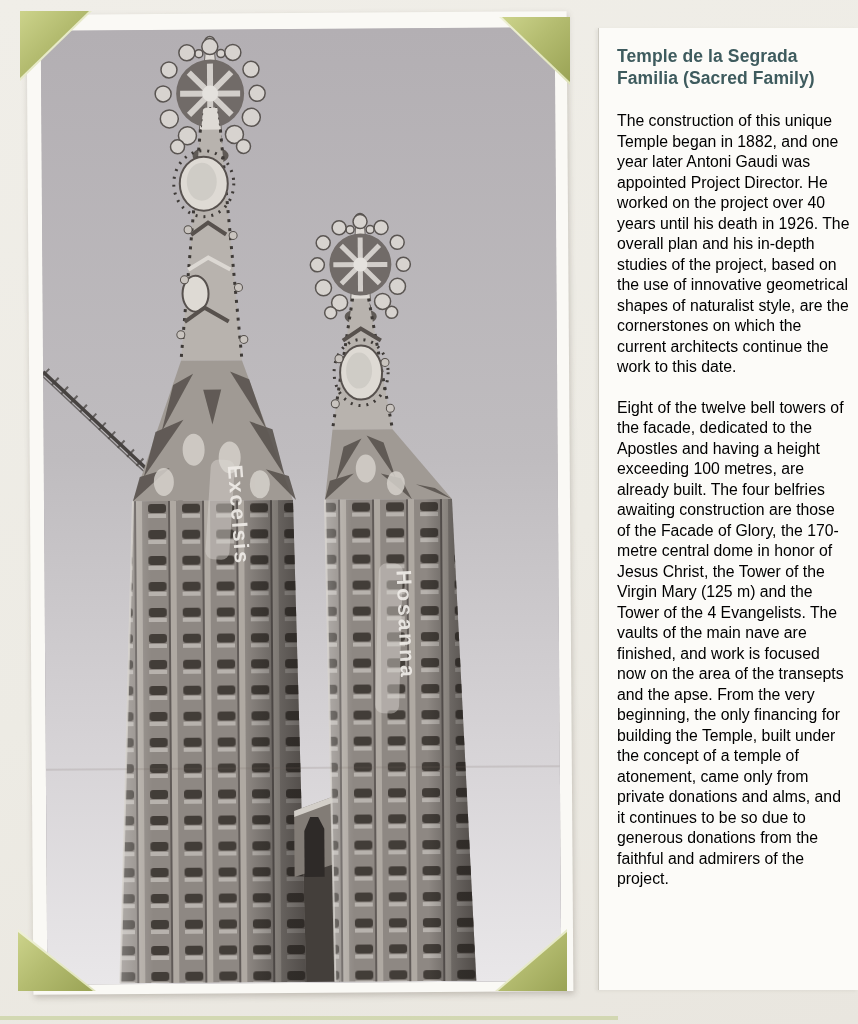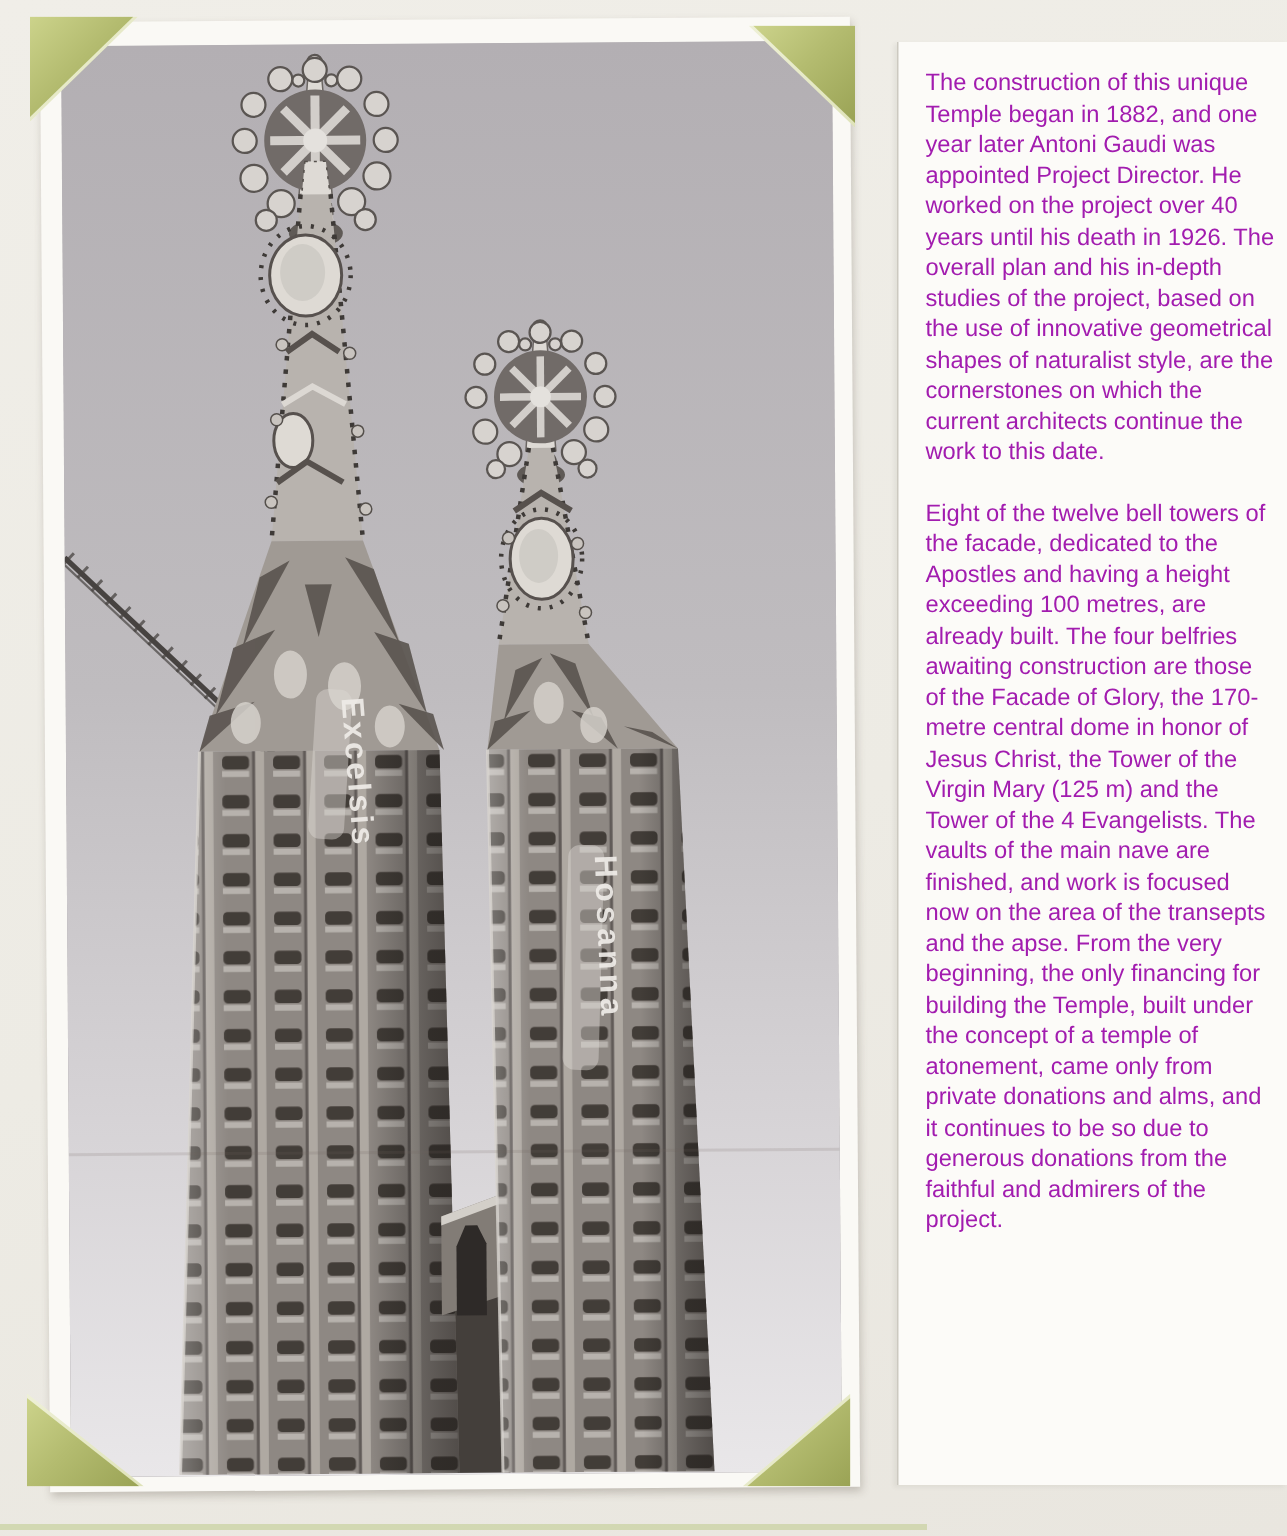--- a/index.html
+++ b/index.html
@@ -52,21 +52,21 @@
   .caption-title {
     width:225px;
     font-size:17.5px; font-weight:bold; line-height:21.5px;
     color:#3e5b5e;
     margin-bottom:22px;
     letter-spacing:.1px;
   }
   .caption-body p {
     width:233px;
     font-size:15.8px; line-height:20.5px;
-    color:#a21caf;
+    color:#000000;
     margin-bottom:20px;
   }
 
   .page-bottom-edge {
     position:absolute; left:0; top:1016px; width:618px; height:4px;
     background:#ccd3a6; opacity:.8;
   }
 </style>
 </head>
 <body>
@@ -288,20 +288,21 @@
   <div class="corner bl">
     <div class="outer"></div>
     <div class="inner"></div>
   </div>
   <div class="corner br">
     <div class="outer"></div>
     <div class="inner"></div>
   </div>
 
   <div class="caption-card">
+    <h2 class="caption-title">Temple de la Segrada Familia (Sacred Family)</h2>
     <div class="caption-body">
       <p>The construction of this unique Temple began in 1882, and one year later Antoni Gaudi was appointed Project Director. He worked on the project over 40 years until his death in 1926. The overall plan and his in-depth studies of the project, based on the use of innovative geometrical shapes of naturalist style, are the cornerstones on which the current architects continue the work to this date.</p>
       <p>Eight of the twelve bell towers of the facade, dedicated to the Apostles and having a height exceeding 100 metres, are already built. The four belfries awaiting construction are those of the Facade of Glory, the 170-metre central dome in honor of Jesus Christ, the Tower of the Virgin Mary (125 m) and the Tower of the 4 Evangelists. The vaults of the main nave are finished, and work is focused now on the area of the transepts and the apse. From the very beginning, the only financing for building the Temple, built under the concept of a temple of atonement, came only from private donations and alms, and it continues to be so due to generous donations from the faithful and admirers of the project.</p>
     </div>
   </div>
 
   <div class="page-bottom-edge"></div>
 </div>
 
 </body></html>

